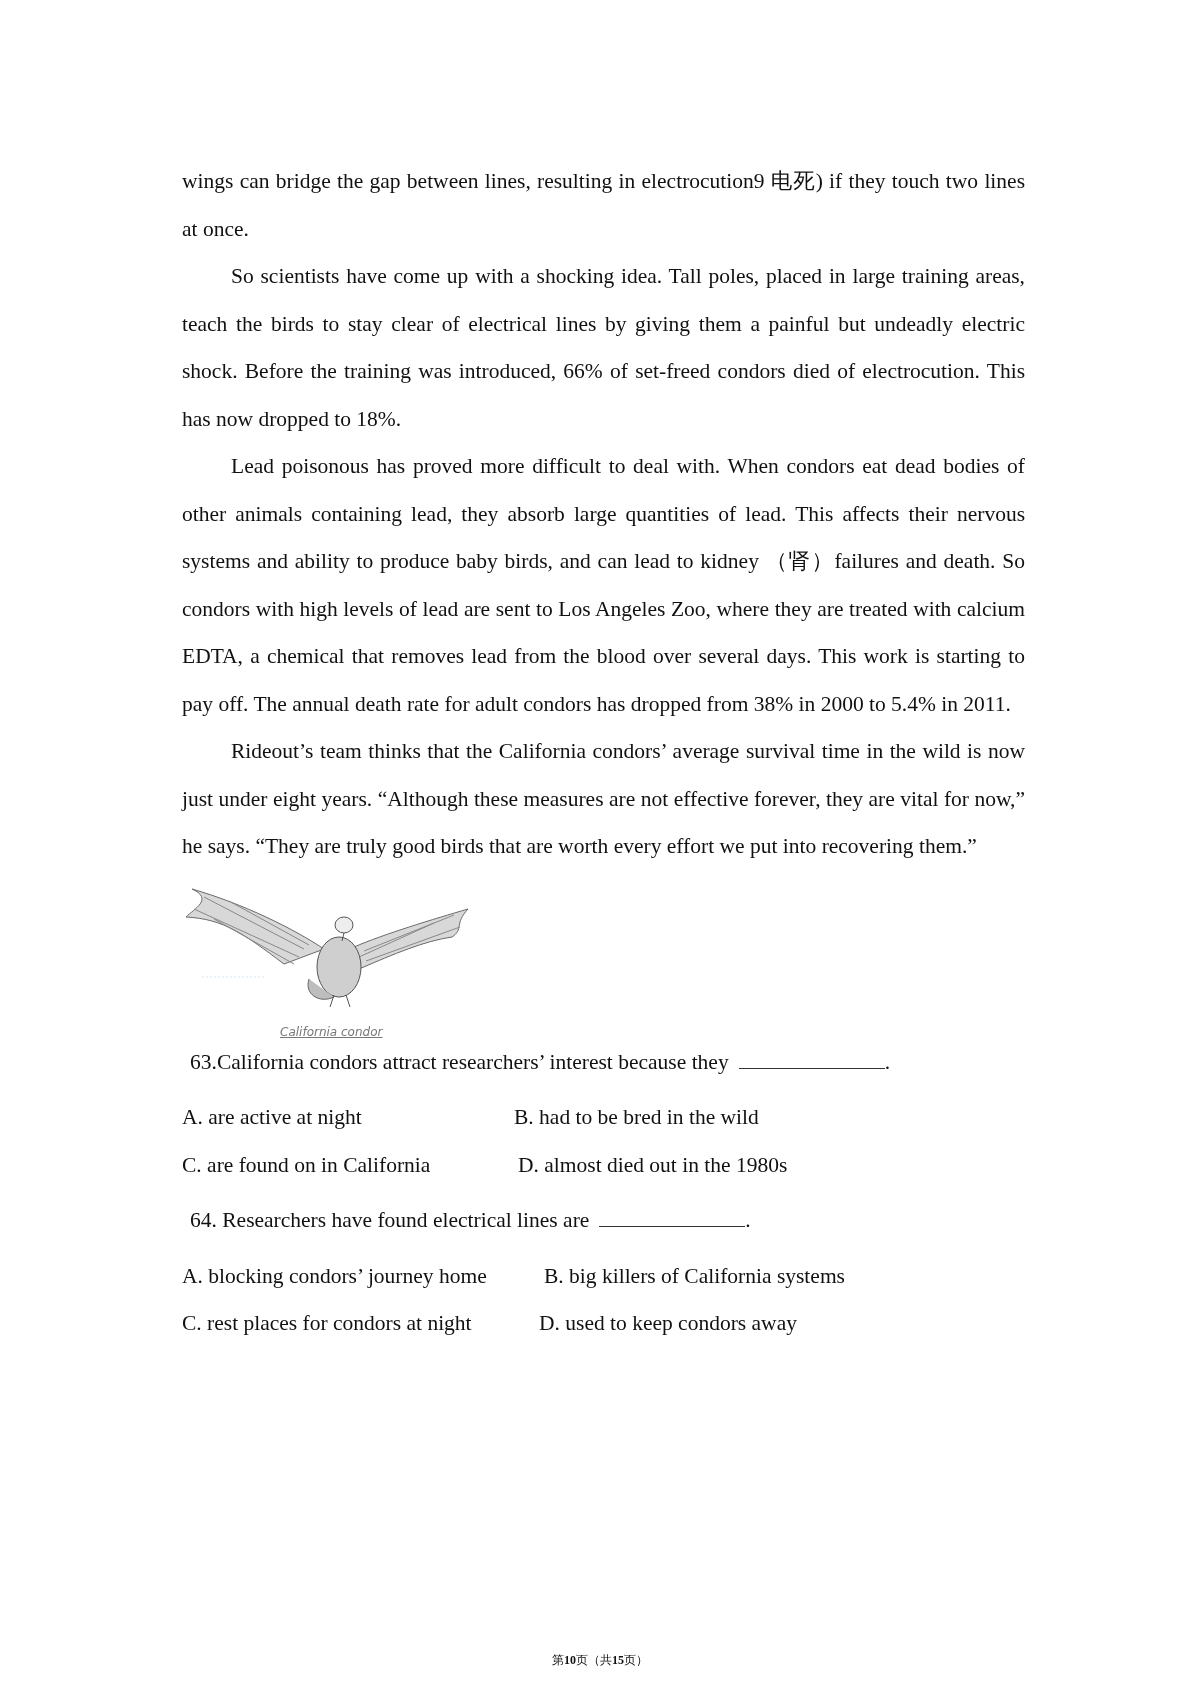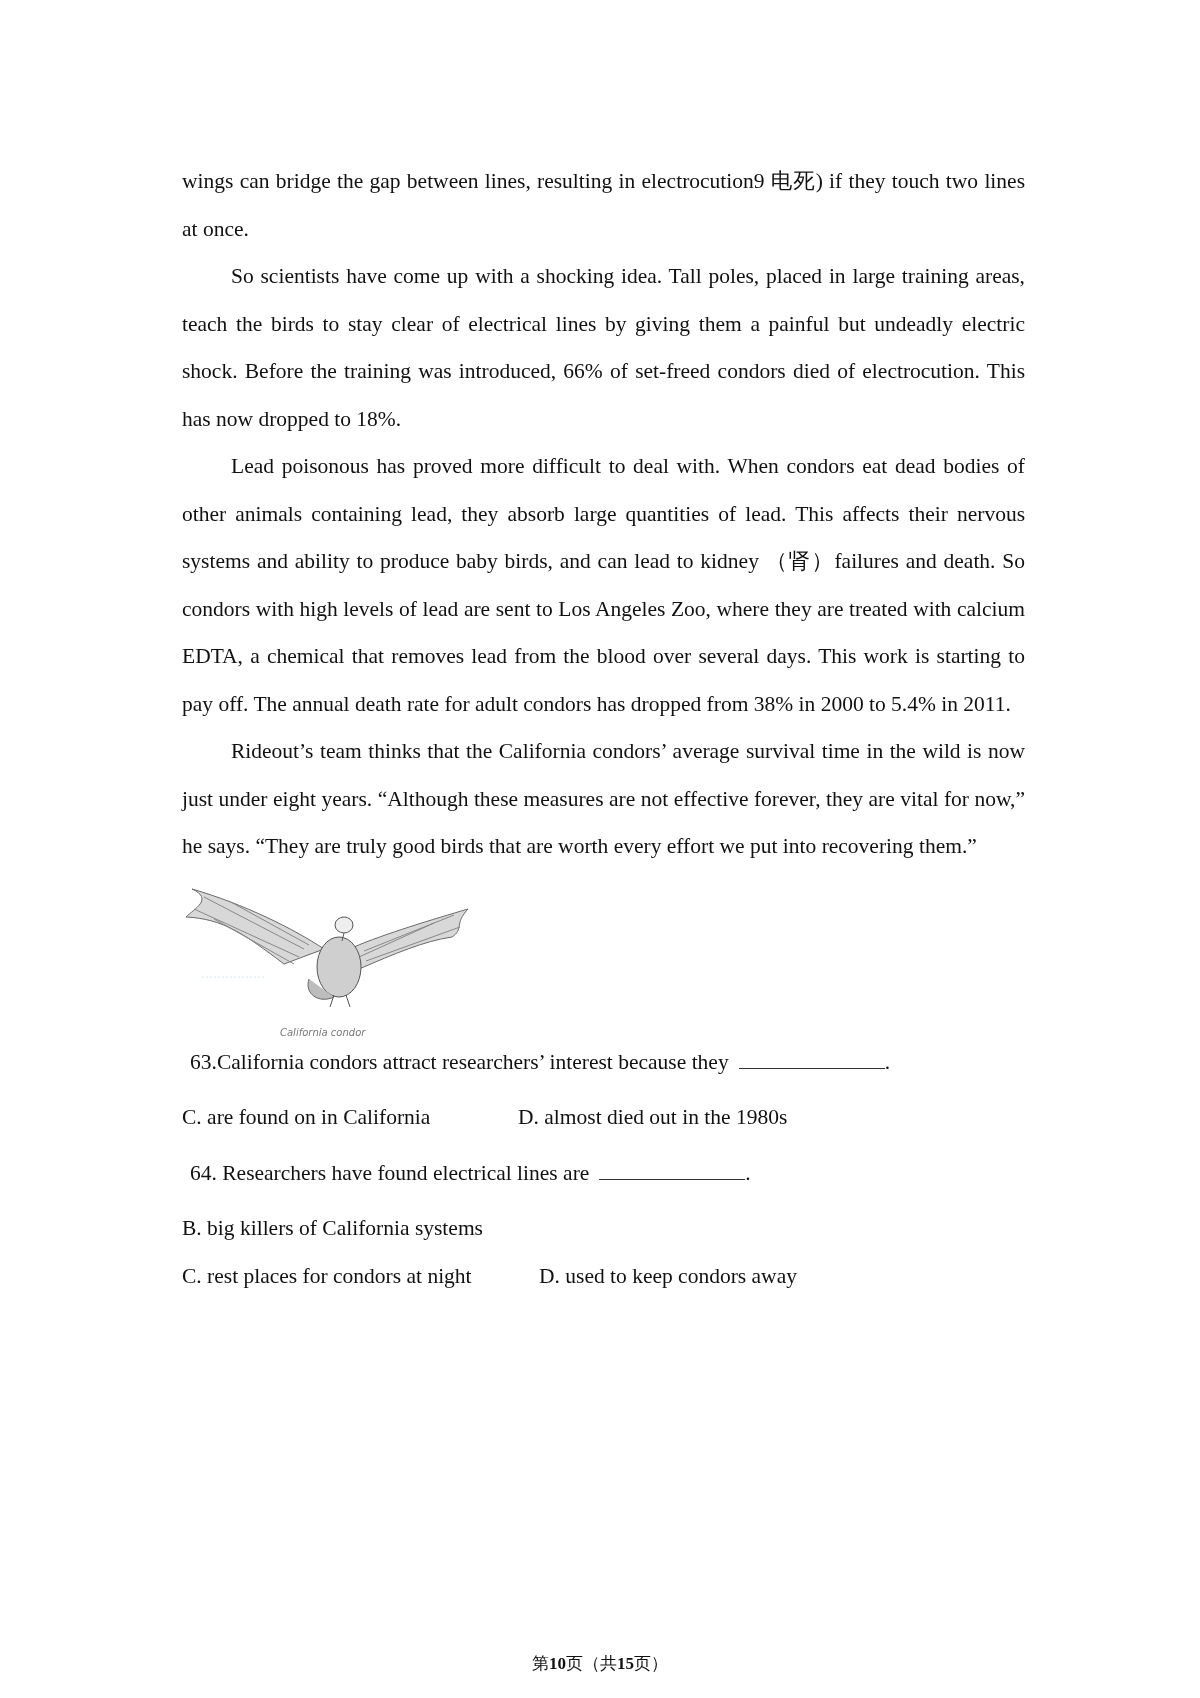--- a/index.html
+++ b/index.html
@@ -6,27 +6,27 @@
   body { width: 1200px; height: 1698px; position: relative; overflow: hidden;
          font-family: "Liberation Serif", "DejaVu Serif", serif; color: #111; }
   .page { position: absolute; left: 0; top: 12px; width: 1200px; height: 1698px; }
   .body-text { position: absolute; left: 182px; width: 843px; top: 146px;
                font-size: 21.5px; line-height: 47.5px; }
   .para { margin: 0; text-align: justify; text-align-last: left; }
   .para.indent { text-indent: 49px; }
   .figure { position: relative; width: 290px; height: 152px; margin: 8px 0 6px 2px; }
   .figure svg { display: block; }
   .caption { position: absolute; left: 96px; top: 130px; font-family: "DejaVu Sans", sans-serif;
-             font-style: italic; font-size: 10px; color: #777; }
+             font-style: italic; font-size: 12px; color: #777; text-decoration: underline; }
   .q { margin: 8px; white-space: pre; }
   .blank { display: inline-block; width: 146px; border-bottom: 1px solid #333; height: 18px; margin-left: 10px; vertical-align: baseline; }
   .opts { display: flex; margin: 0; }
   .opt { margin: 0; white-space: pre; }
   .footer { position: absolute; top: 1640px; left: 0; width: 1200px; text-align: center;
-            font-size: 17px; }
+            font-size: 12px; }
   .footer b { font-weight: bold; }
 </style>
 </head>
 <body>
 
 <div class="page">
   <div class="body-text">
     <p class="para">wings can bridge the gap between lines, resulting in electrocution9 电死) if they touch two lines at once.</p>
     <p class="para indent">So scientists have come up with a shocking idea. Tall poles, placed in large training areas, teach the birds to stay clear of electrical lines by giving them a painful but undeadly electric shock. Before the training was introduced, 66% of set-freed condors died of electrocution. This has now dropped to 18%.</p>
     <p class="para indent">Lead poisonous has proved more difficult to deal with. When condors eat dead bodies of other animals containing lead, they absorb large quantities of lead. This affects their nervous systems and ability to produce baby birds, and can lead to kidney （肾）failures and death. So condors with high levels of lead are sent to Los Angeles Zoo, where they are treated with calcium EDTA, a chemical that removes lead from the blood over several days. This work is starting to pay off. The annual death rate for adult condors has dropped from 38% in 2000 to 5.4% in 2011.</p>
@@ -52,28 +52,33 @@
           <path d="M150 116 L146 128 M162 116 L166 128" stroke="#555"></path>
           <path d="M18 98 L80 98" stroke="#d6e4ee" stroke-dasharray="2,2"></path>
         </g>
       </svg>
       <span class="caption">California condor</span>
     </div>
 
     <div>
       <p class="q"><span>63.California condors attract researchers’ interest because they</span><span class="blank"></span><span>.</span></p>
       <div class="opts">
+        <p class="opt" style="width:332px">A. are active at night</p>
+        <p class="opt">B. had to be bred in the wild</p>
+      </div>
+      <div class="opts">
         <p class="opt" style="width:336px">C. are found on in California</p>
         <p class="opt">D. almost died out in the 1980s</p>
       </div>
     </div>
 
     <div>
       <p class="q"><span>64. Researchers have found electrical lines are</span><span class="blank"></span><span>.</span></p>
       <div class="opts">
+        <p class="opt" style="width:362px">A. blocking condors’ journey home</p>
         <p class="opt">B. big killers of California systems</p>
       </div>
       <div class="opts">
         <p class="opt" style="width:357px">C. rest places for condors at night</p>
         <p class="opt">D. used to keep condors away</p>
       </div>
     </div>
 
     <div>
     </div>

